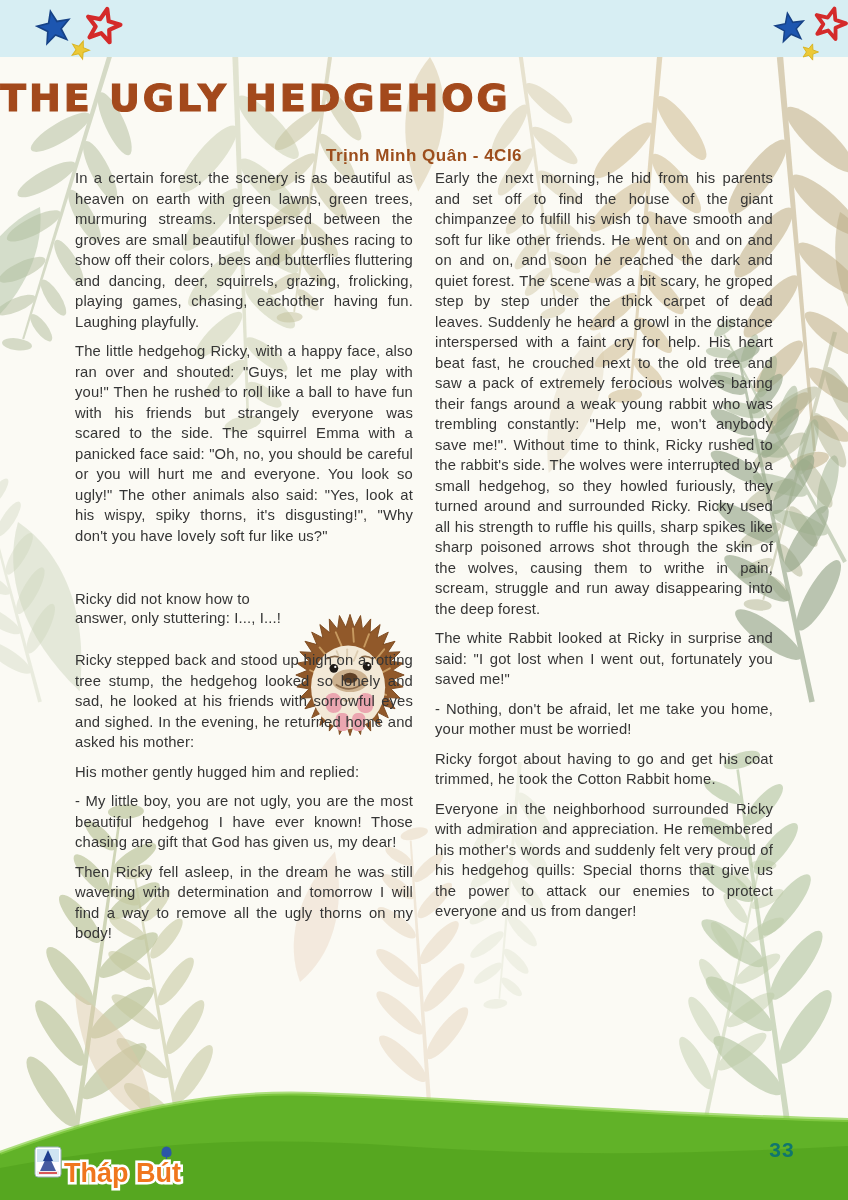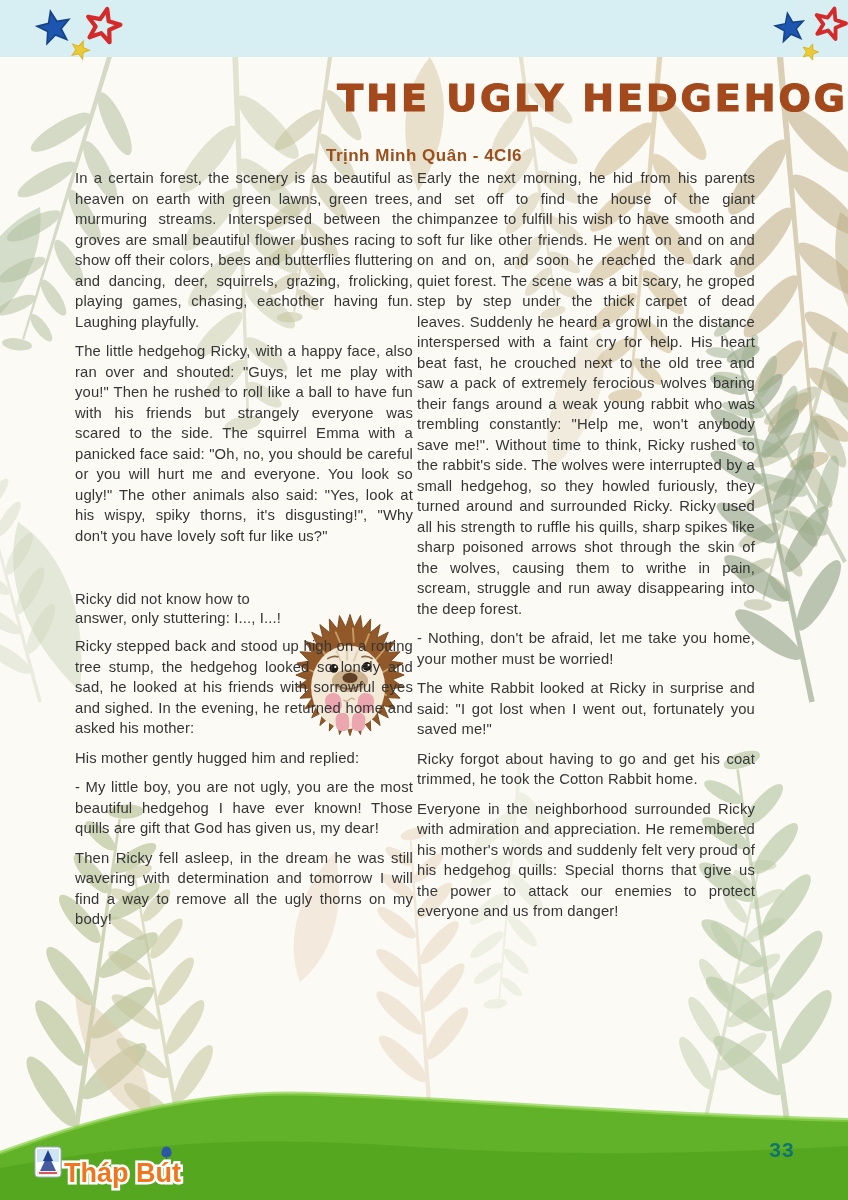--- a/index.html
+++ b/index.html
@@ -5,31 +5,31 @@
   html,body{margin:0;padding:0;background:#e9e9e9;}
   .page{position:relative;width:848px;height:1200px;overflow:hidden;background:#fbfaf4;
         font-family:"Liberation Sans",sans-serif;}
   
   .band{position:absolute;top:0;left:0;width:848px;height:57px;background:#d7eef3;z-index:6;}
   .band-label{position:absolute;left:88px;top:16px;font-size:20px;font-weight:bold;
         color:#1d4e6d;letter-spacing:.4px;transform:scaleX(.95);transform-origin:left;}
   .stars{position:absolute;top:6px;z-index:7;}
   .stars.left{left:26px;} .stars.right{left:768px;}
   
-  .title{position:absolute;top:76px;left:0;width:848px;text-align:right;z-index:3;
+  .title{position:absolute;top:76px;left:0;width:848px;text-align:left;z-index:3;
         font-family:"DejaVu Sans",sans-serif;font-weight:bold;font-size:38px;
         letter-spacing:3px;color:#a3491c;-webkit-text-stroke:1.2px #a3491c;}
   .author{position:absolute;top:127px;left:0;width:848px;text-align:center;z-index:3;
         font-size:17px;font-weight:bold;color:#9c4e1d;letter-spacing:.5px;margin-top:19px;}
   
-  .columns{position:absolute;top:168px;left:75px;width:698px;display:flex;gap:4px;z-index:3;}
+  .columns{position:absolute;top:168px;left:75px;width:698px;display:flex;gap:22px;z-index:3;}
   .col{width:338px;font-size:14.8px;line-height:20.5px;color:#353535;
         text-align:justify;letter-spacing:.15px;}
   .col p{margin:0 0 9px 0;}
-  .col p.narrow{width:216px;margin-top:44px;margin-bottom:8px;line-height:19px;text-align:left;}
+  .col p.narrow{width:216px;margin-top:44px;margin-bottom:22px;line-height:19px;text-align:left;}
   
   .hedgehog{position:absolute;left:293px;top:605px;width:114px;height:140px;z-index:2;}
   
   .leaves{position:absolute;top:57px;left:0;z-index:0;}
   
   .grass{position:absolute;left:0;bottom:0;z-index:4;}
   
   .logo{position:absolute;left:34px;top:1144px;z-index:6;}
   .pagenum{position:absolute;left:752px;top:1138px;width:60px;text-align:center;z-index:6;
         font-size:21px;font-weight:bold;color:#0f766e;letter-spacing:1px;}
@@ -152,27 +152,27 @@
     <path d="M53,93 q3,3 6,0 q3,-3 6,0" stroke="#c9b290" stroke-width="1.5" fill="none"></path>
   </svg>
 
   <div class="columns">
     <div class="col">
       <p>In a certain forest, the scenery is as beautiful as heaven on earth with green lawns, green trees, murmuring streams. Interspersed between the groves are small beautiful flower bushes racing to show off their colors, bees and butterflies fluttering and dancing, deer, squirrels, grazing, frolicking, playing games, chasing, eachother having fun. Laughing playfully.</p>
       <p>The little hedgehog Ricky, with a happy face, also ran over and shouted: "Guys, let me play with you!" Then he rushed to roll like a ball to have fun with his friends but strangely everyone was scared to the side. The squirrel Emma with a panicked face said: "Oh, no, you should be careful or you will hurt me and everyone. You look so ugly!" The other animals also said: "Yes, look at his wispy, spiky thorns, it's disgusting!", "Why don't you have lovely soft fur like us?"</p>
       <p class="narrow">Ricky did not know how to answer, only stuttering: I..., I...!</p>
       <p>Ricky stepped back and stood up high on a rotting tree stump, the hedgehog looked so lonely and sad, he looked at his friends with sorrowful eyes and sighed. In the evening, he returned home and asked his mother:</p>
       <p>His mother gently hugged him and replied:</p>
-      <p>- My little boy, you are not ugly, you are the most beautiful hedgehog I have ever known! Those quills are gift that God has given us, my dear!</p>
+      <p>- My little boy, you are not ugly, you are the most beautiful hedgehog I have ever known! Those chasing are gift that God has given us, my dear!</p>
       <p>Then Ricky fell asleep, in the dream he was still wavering with determination and tomorrow I will find a way to remove all the ugly thorns on my body!</p>
     </div>
     <div class="col">
       <p>Early the next morning, he hid from his parents and set off to find the house of the giant chimpanzee to fulfill his wish to have smooth and soft fur like other friends. He went on and on and on and on, and soon he reached the dark and quiet forest. The scene was a bit scary, he groped step by step under the thick carpet of dead leaves. Suddenly he heard a growl in the distance interspersed with a faint cry for help. His heart beat fast, he crouched next to the old tree and saw a pack of extremely ferocious wolves baring their fangs around a weak young rabbit who was trembling constantly: "Help me, won't anybody save me!". Without time to think, Ricky rushed to the rabbit's side. The wolves were interrupted by a small hedgehog, so they howled furiously, they turned around and surrounded Ricky. Ricky used all his strength to ruffle his quills, sharp spikes like sharp poisoned arrows shot through the skin of the wolves, causing them to writhe in pain, scream, struggle and run away disappearing into the deep forest.</p>
+      <p>The white Rabbit looked at Ricky in surprise and said: "I got lost when I went out, fortunately you saved me!"</p>
       <p>- Nothing, don't be afraid, let me take you home, your mother must be worried!</p>
-      <p>The white Rabbit looked at Ricky in surprise and said: "I got lost when I went out, fortunately you saved me!"</p>
       <p>Ricky forgot about having to go and get his coat trimmed, he took the Cotton Rabbit home.</p>
       <p>Everyone in the neighborhood surrounded Ricky with admiration and appreciation. He remembered his mother's words and suddenly felt very proud of his hedgehog quills: Special thorns that give us the power to attack our enemies to protect everyone and us from danger!</p>
     </div>
   </div>
 
   <svg class="grass" width="848" height="150" viewBox="0 0 848 150">
     <path d="M0,103 C110,62 210,40 315,44 C480,50 620,64 848,70 L848,150 L0,150 Z" fill="#61b228"></path>
     <path d="M0,118 C140,92 260,86 400,96 C560,107 700,104 848,96 L848,150 L0,150 Z" fill="#55a51e" opacity="0.85"></path>
     <path d="M0,103 C110,62 210,40 315,44 C480,50 620,64 848,70" stroke="#8bd14b" stroke-width="4" fill="none" opacity="0.7"></path>
   </svg>

